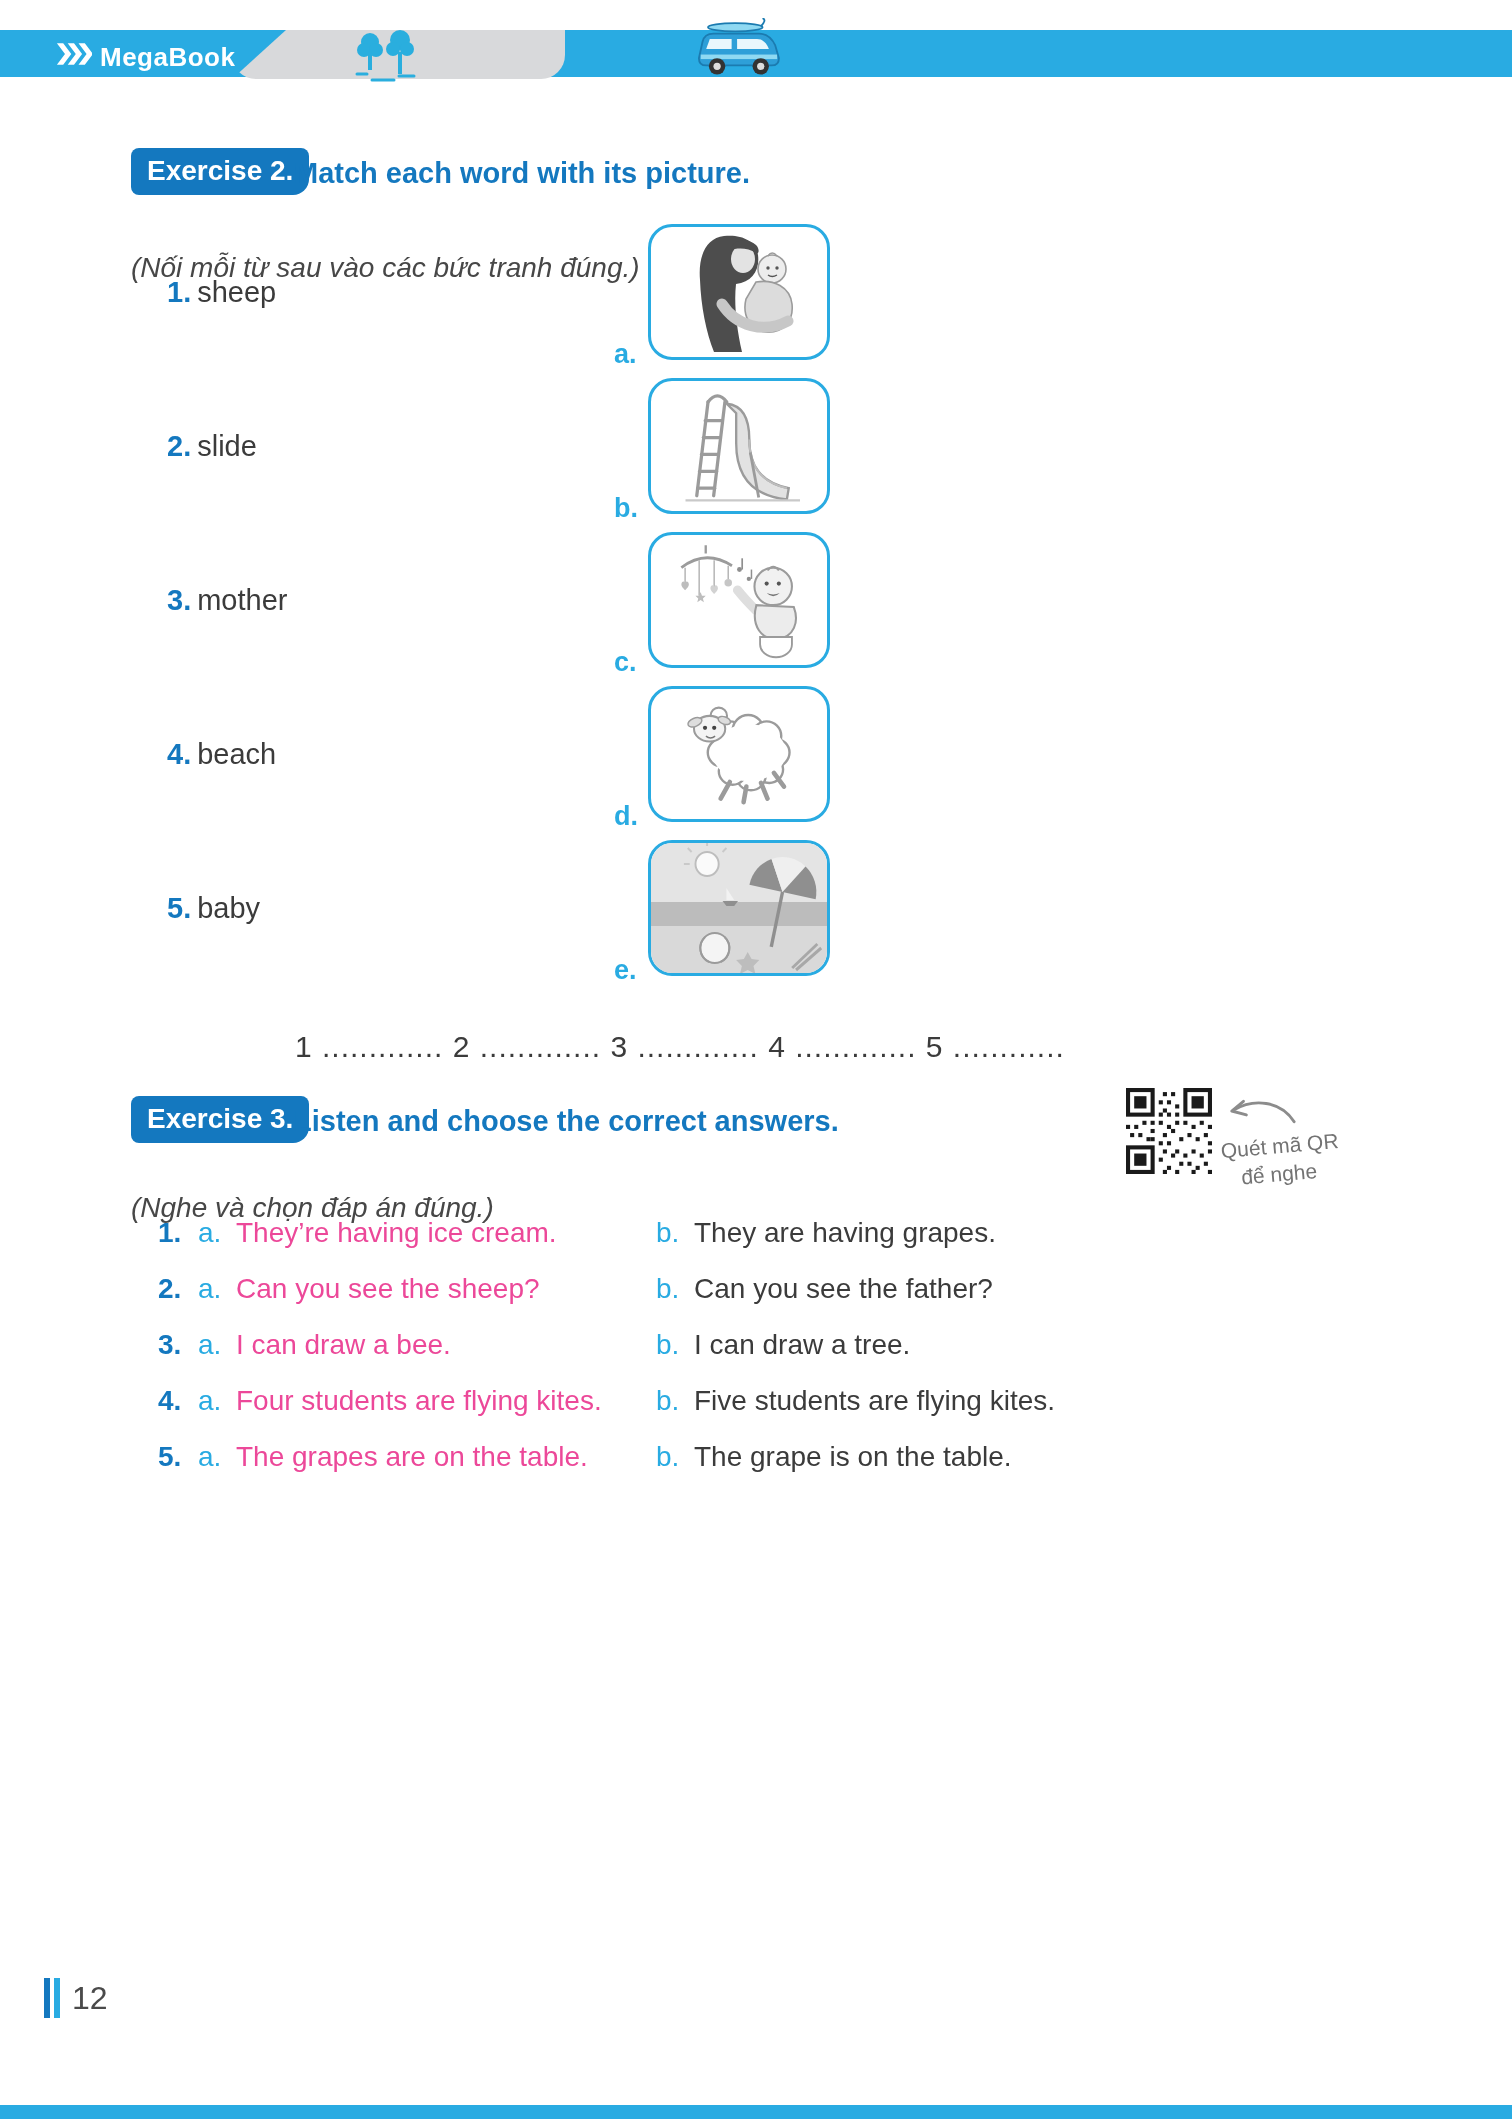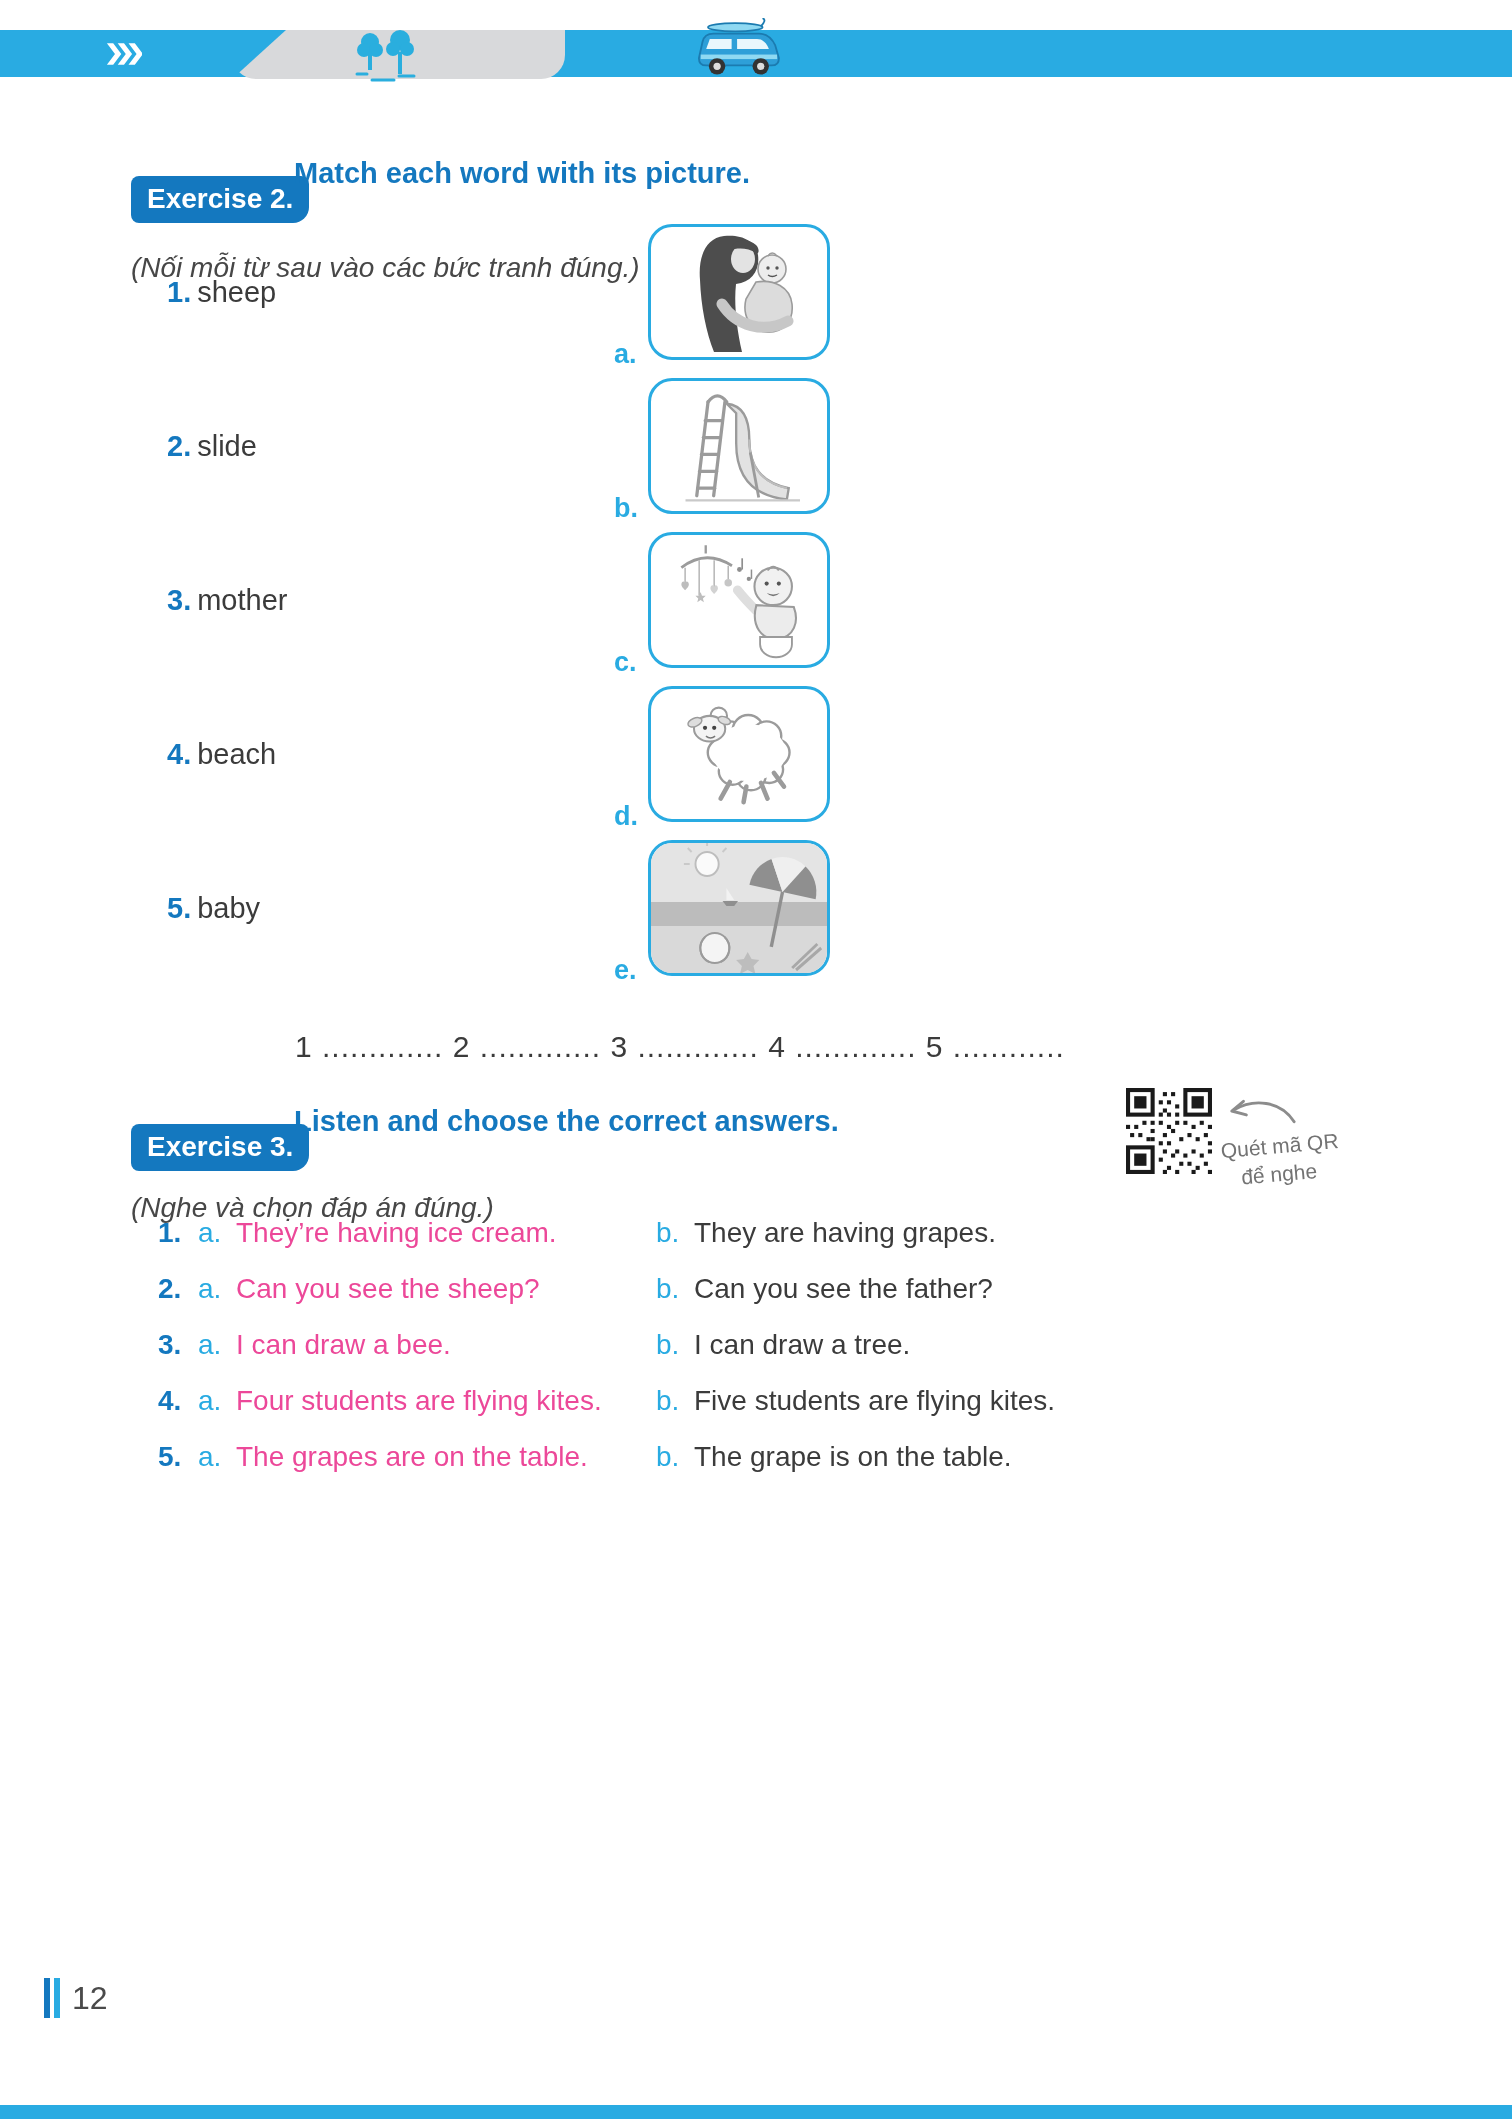--- a/index.html
+++ b/index.html
@@ -5,27 +5,27 @@
   * { margin:0; padding:0; box-sizing:border-box; }
   body {
     width:1512px; height:2119px; position:relative; overflow:hidden;
     background:#ffffff; color:#3b3b3b;
     font-family:"Liberation Sans", sans-serif;
   }
   
   .header-bar { position:absolute; top:30px; left:0; width:1512px; height:47px; background:#29abe2; }
   .gray-tab { position:absolute; top:30px; left:232px; width:333px; height:49px; background:#d8d9db;
               border-radius:0 0 24px 24px; clip-path:polygon(54px 0,100% 0,100% 100%,0 100%); }
-  .logo { position:absolute; top:42px; left:56px; display:flex; align-items:center; gap:8px;flex-direction:column; }
+  .logo { position:absolute; top:42px; left:56px; display:flex; align-items:flex-start; gap:8px; }
   .logo-text { color:#ffffff; font-size:26px; font-weight:bold; letter-spacing:.5px; }
   .trees { position:absolute; top:30px; left:352px; }
   .van { position:absolute; top:18px; left:688px; }
   
   .badge { position:absolute; left:131px; background:#1478bf; color:#fff; font-weight:bold;
-           font-size:28px; padding:7px 16px 8px 16px; border-radius:8px 8px 16px 8px;margin-top:28px; }
+           font-size:28px; padding:7px 16px 8px 16px; border-radius:8px 8px 16px 8px; }
   .ex-title { position:absolute; color:#1478bf; font-weight:bold; font-size:29px; }
   .ex-sub { position:absolute; left:131px; font-style:italic; font-size:28px; color:#474747;margin-top:28px; }
   
   .match-row { position:absolute; left:0; width:1512px; height:136px; }
   .mword { position:absolute; left:167px; top:50%; transform:translateY(-50%); font-size:29px; }
   .mnum { color:#1478bf; font-weight:bold; margin-right:6px; }
   .pic-wrap { position:absolute; left:648px; top:0; width:182px; height:136px; }
   .letter { position:absolute; left:-34px; bottom:-10px; color:#29abe2; font-size:27px; font-weight:bold; }
   .pic-box { width:182px; height:136px; border:3px solid #29abe2; border-radius:24px; background:#fff;
              overflow:hidden; display:flex; align-items:center; justify-content:center; }

